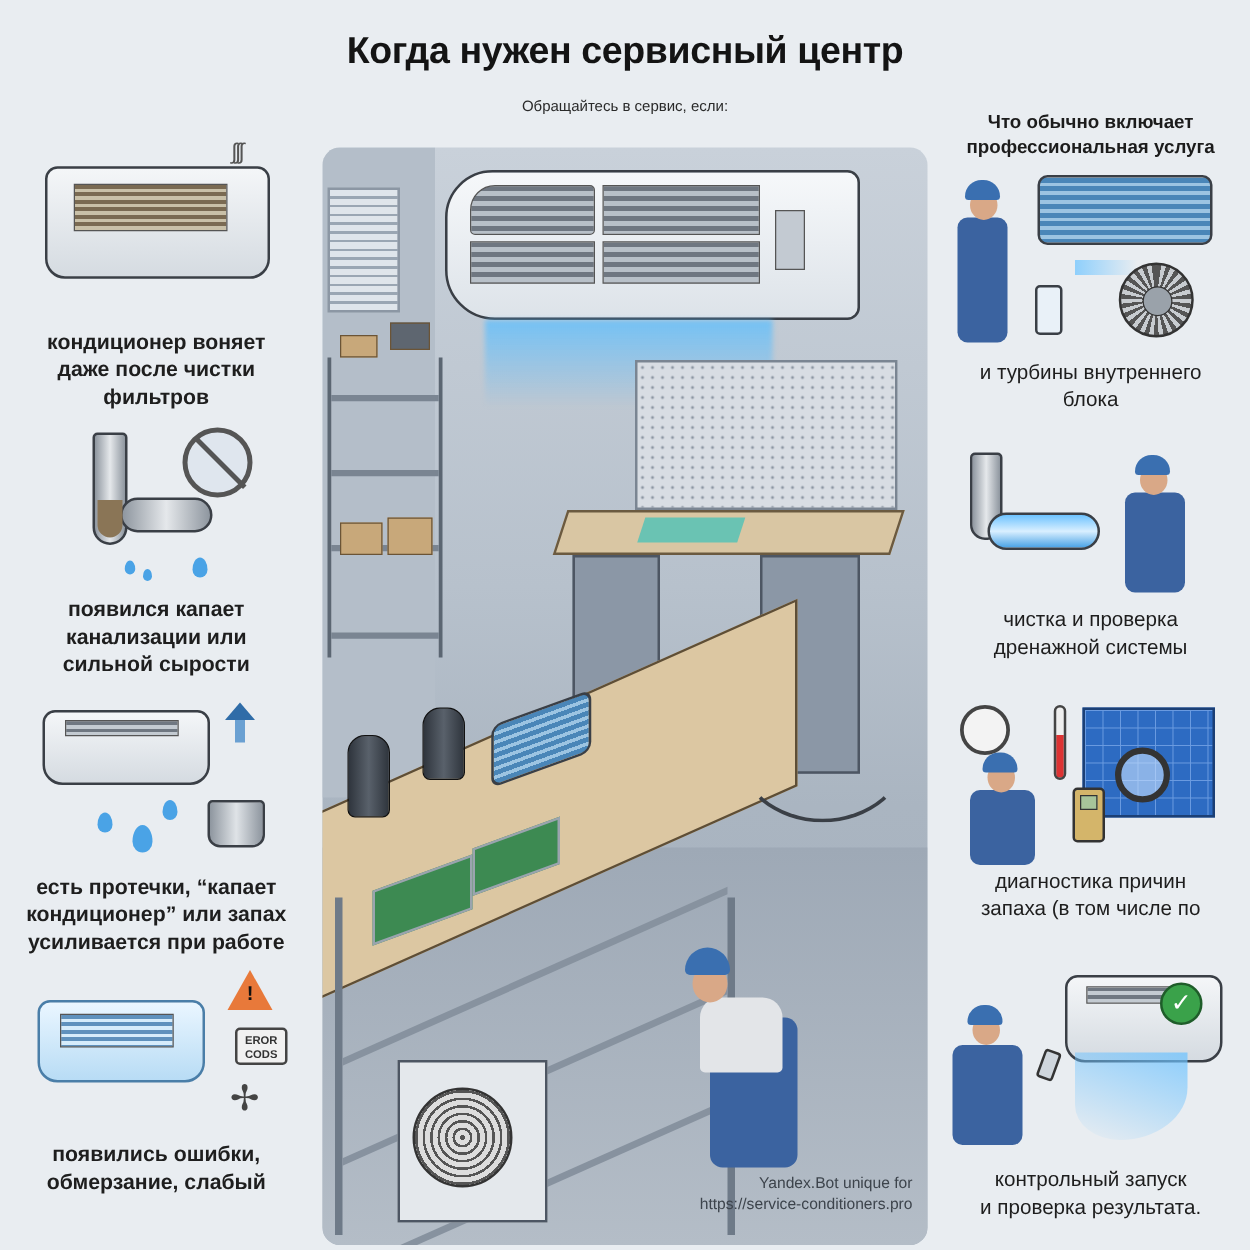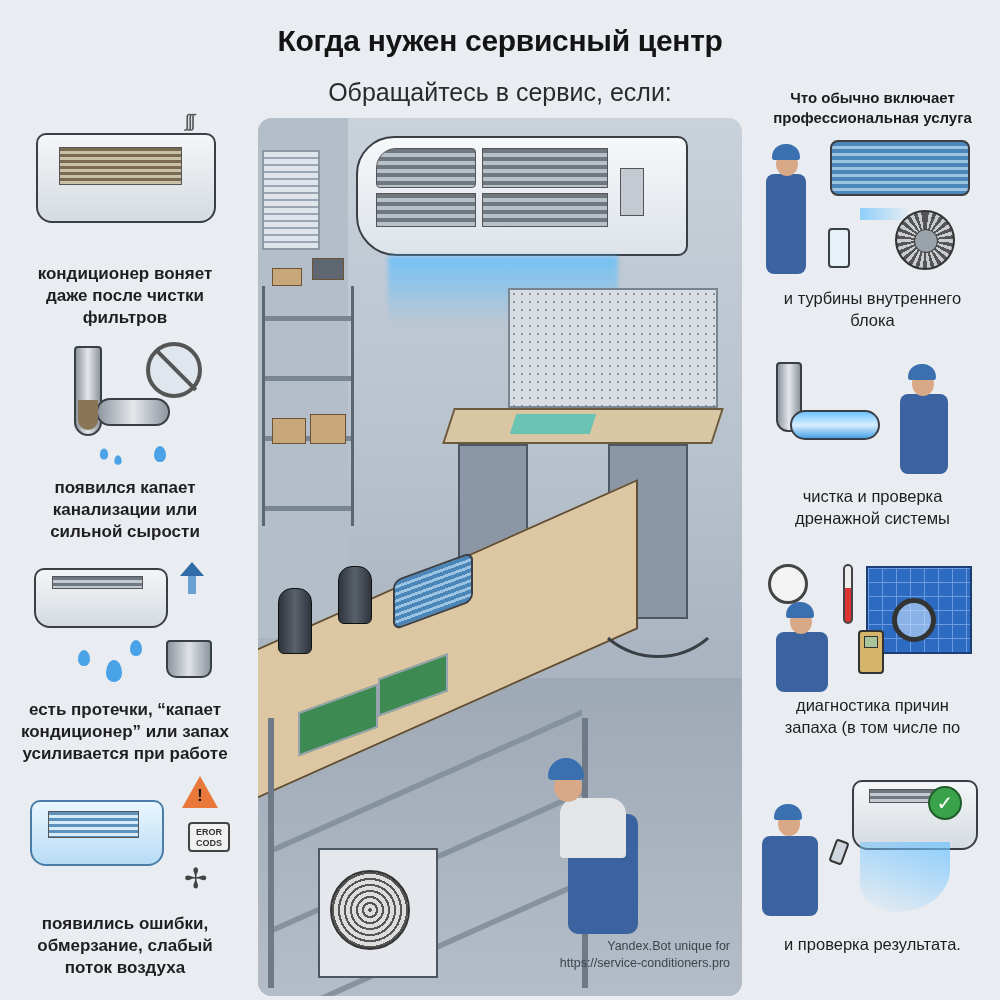--- a/index.html
+++ b/index.html
@@ -10,21 +10,21 @@
     color: #1a1a1a;
     position: relative;
   }
   .title {
     position: absolute; left: 0; top: 24px; width: 1000px;
     text-align: center; font-size: 30px; font-weight: bold; letter-spacing: -0.3px;
     color: #141414;
   }
   .subtitle {
     position: absolute; left: 255px; top: 78px; width: 490px;
-    text-align: center; font-size: 25px; color: #2a2a2a;
+    text-align: center; font-size: 12px; color: #2a2a2a;
   }
   .right-heading {
     position: absolute; left: 745px; top: 88px; width: 255px;
     text-align: center; font-size: 15px; font-weight: bold; line-height: 20px;
     color: #1c1c1c;
   }
   
   .scene {
     position: absolute; left: 258px; top: 118px; width: 484px; height: 878px;
     border-radius: 14px; overflow: hidden;
@@ -245,21 +245,20 @@
   <div class="warn" style="left:182px;top:776px"></div>
   <div class="warn-mark" style="left:188px;top:787px">!</div>
   <div class="err-box" style="left:188px;top:822px;width:42px;height:30px">
     <div>EROR</div>
     <div>CODS</div>
   </div>
   <div class="fan-icon" style="left:184px;top:862px">✢</div>
   <div class="caption" style="top:913px">
     <div>появились ошибки,</div>
     <div>обмерзание, слабый</div>
-    <div>поток воздуха</div>
   </div>
 </div>
 
 <div class="item right">
   <div class="person" style="left:766px;top:140px">
     <div class="body" style="left:0;top:34px;height:100px"></div>
     <div class="head" style="left:10px;top:12px"></div>
     <div class="cap" style="left:6px;top:4px"></div>
   </div>
   <div class="spray" style="left:860px;top:208px;width:50px;height:12px"></div>
@@ -309,15 +308,16 @@
     </div>
   <div class="check" style="left:928px;top:786px;width:34px;height:34px;line-height:30px;font-size:20px">✓</div>
   <div class="cool-air" style="left:860px;top:842px;width:90px;height:70px"></div>
   <div class="person" style="left:762px;top:800px">
     <div class="body" style="left:0;top:36px;height:80px;width:56px"></div>
     <div class="head" style="left:16px;top:12px"></div>
     <div class="cap" style="left:12px;top:4px"></div>
   </div>
   <div style="position:absolute;left:832px;top:840px;width:14px;height:24px;background:#cfd6dd;border:2px solid #333;border-radius:3px;transform:rotate(20deg)"></div>
   <div class="caption" style="top:933px">
+    <div>контрольный запуск</div>
     <div>и проверка результата.</div>
   </div>
 </div>
 
 </body></html>

